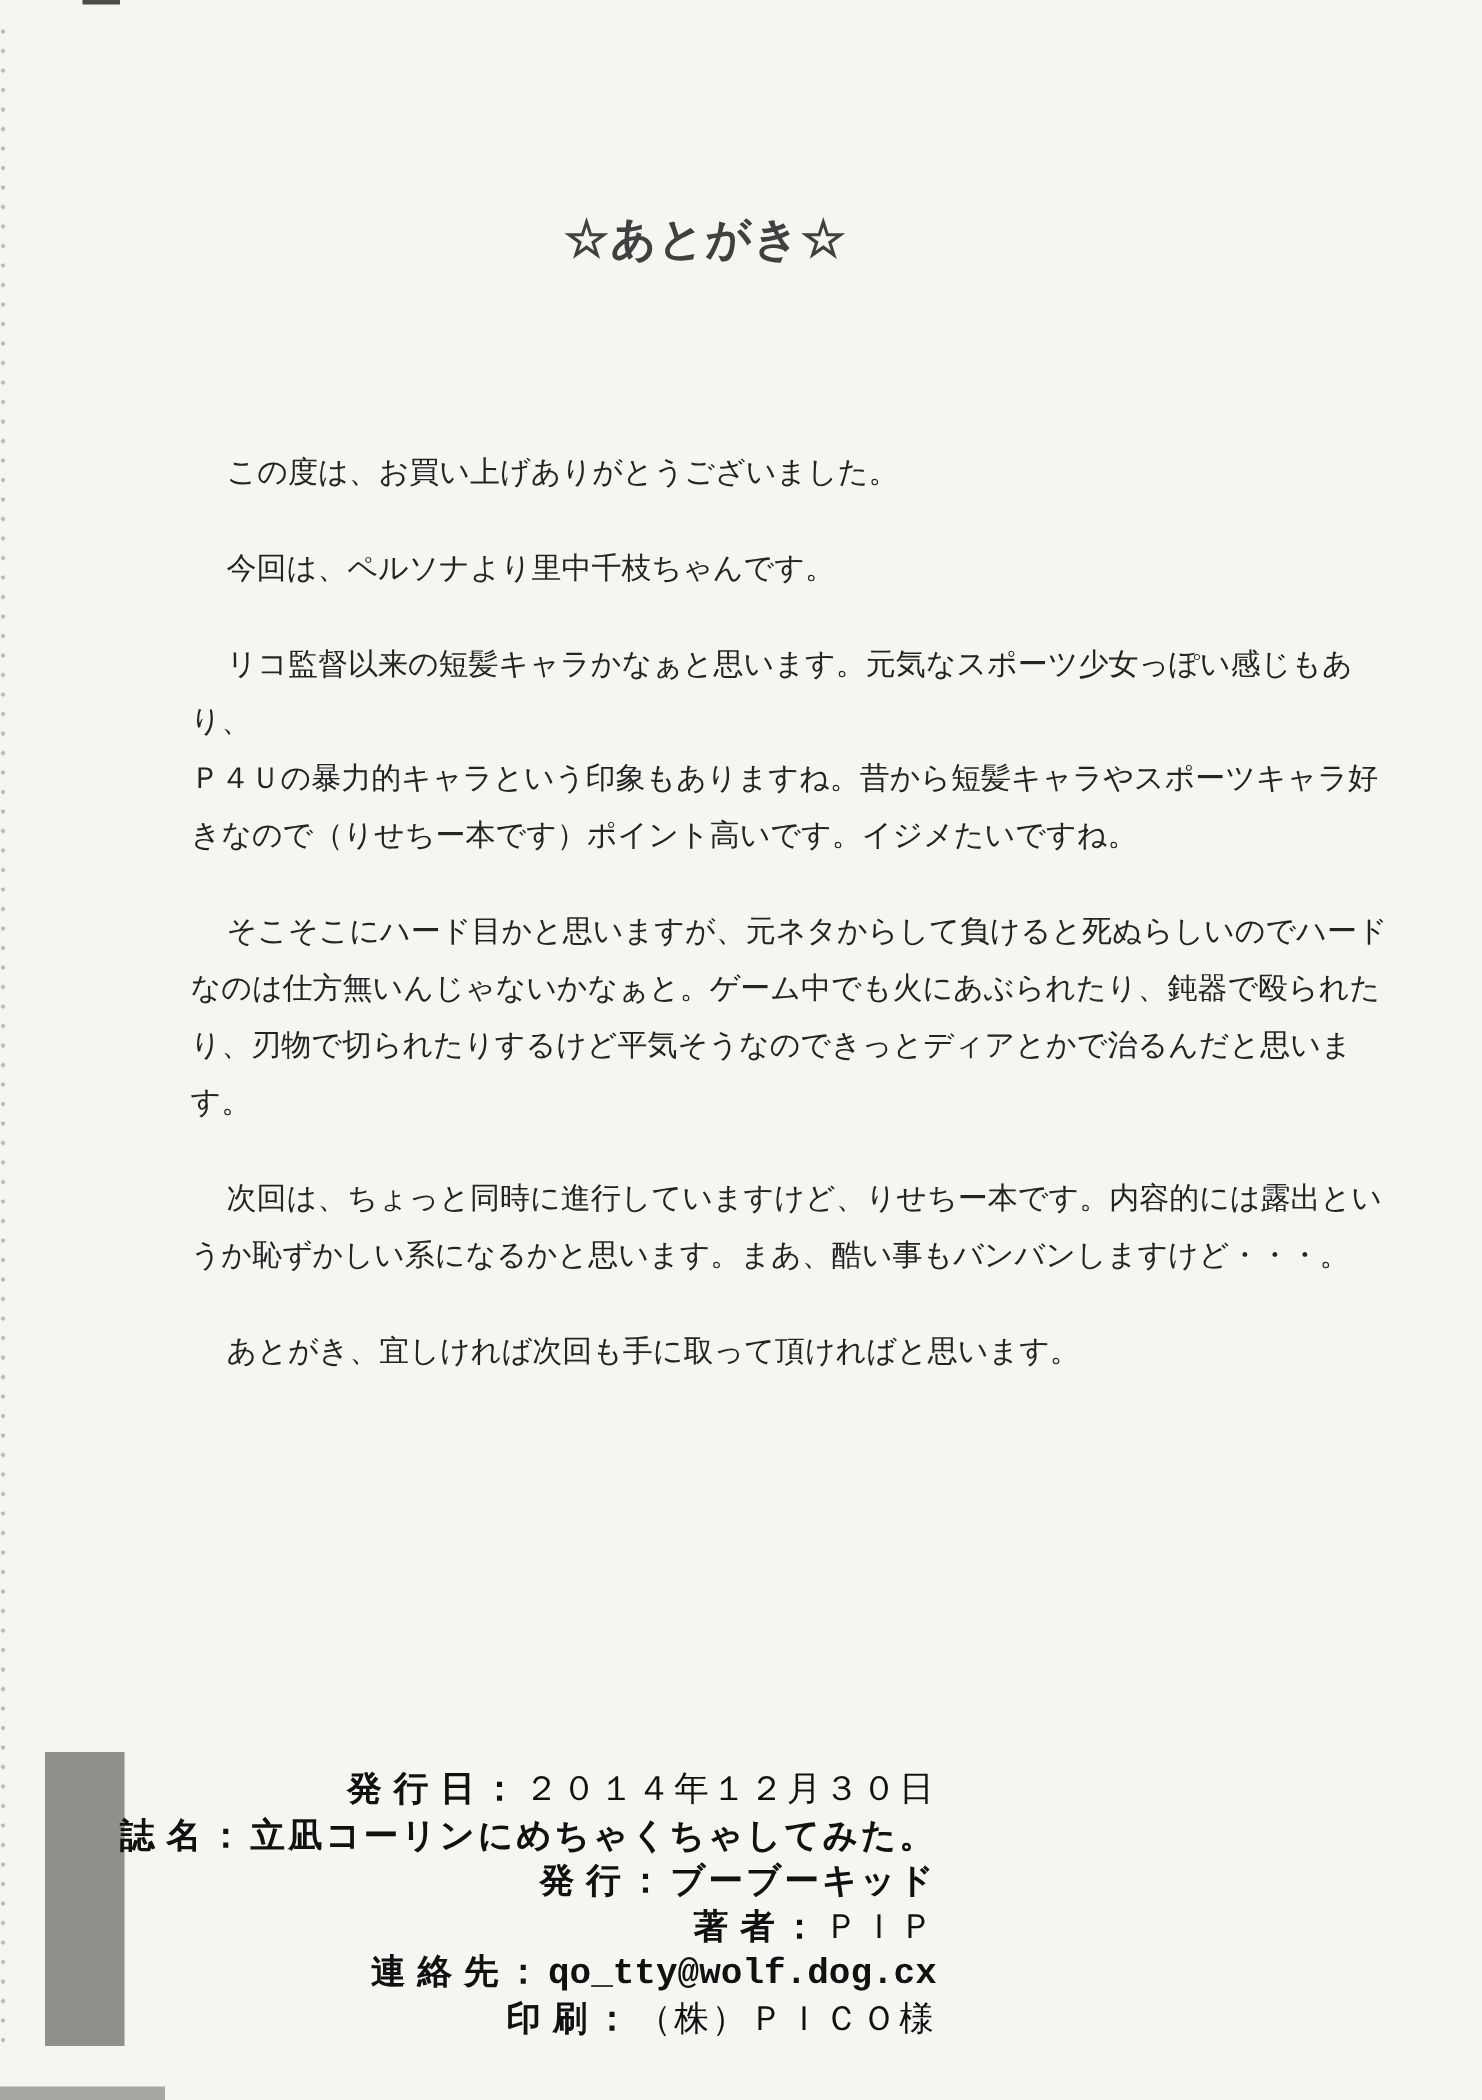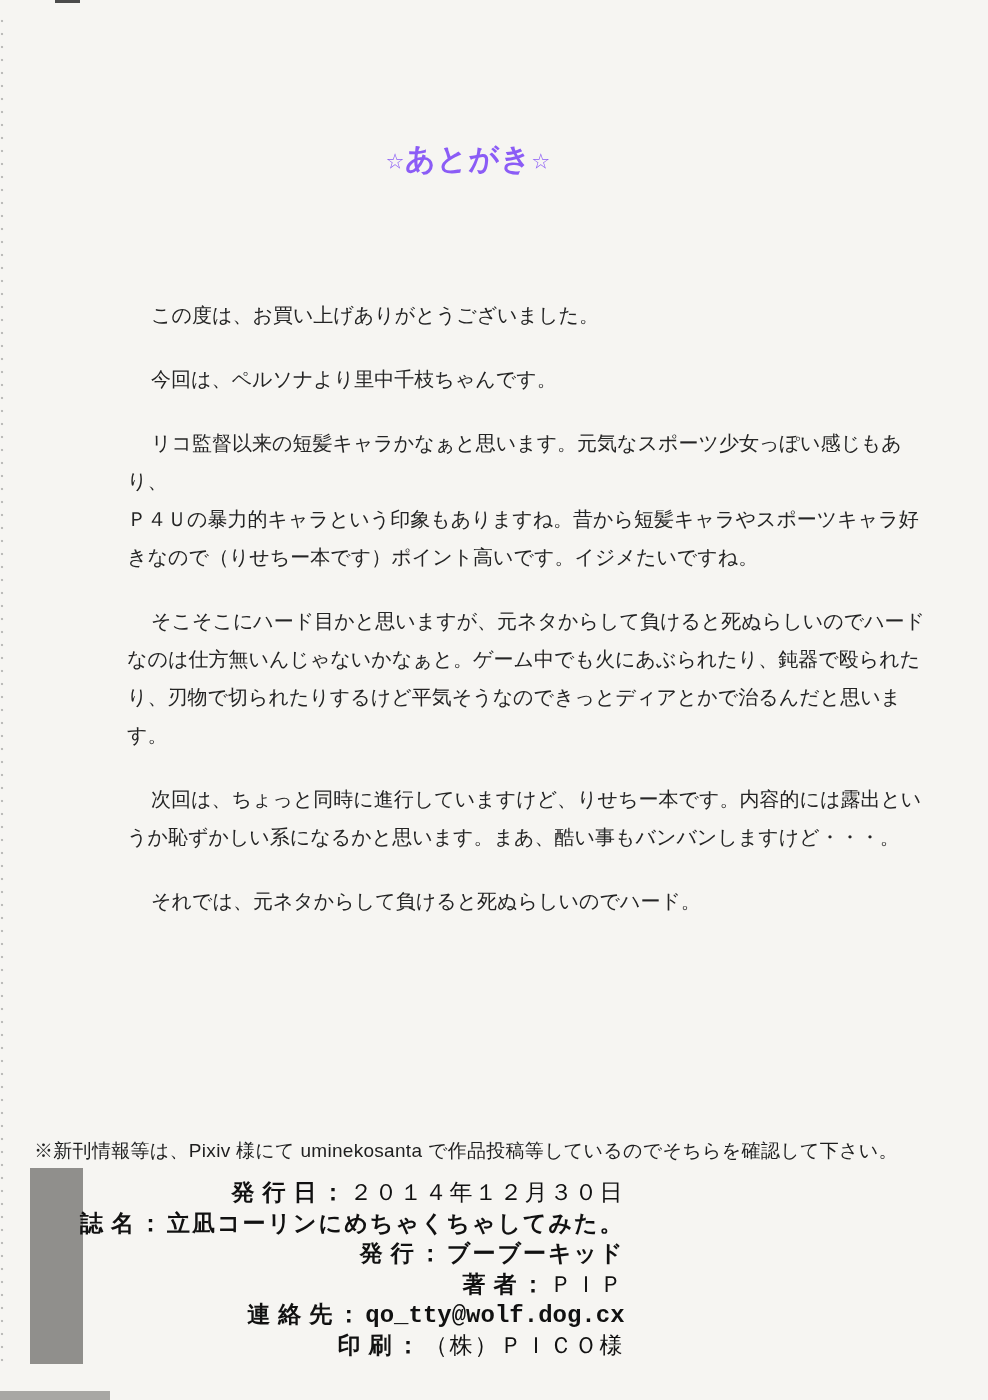--- a/index.html
+++ b/index.html
@@ -15,24 +15,24 @@
   .top-mark   { position:absolute; left:55px; top:0; width:25px; height:3px; background:#4b4b4b; }
   .left-noise {
     position:absolute; left:0; top:18px; width:6px; height:1345px;
     background-image:radial-gradient(circle at 2px 3px, rgba(70,70,70,.5) 0 1.2px, transparent 1.6px);
     background-size:6px 13px; opacity:.65;
   }
   .bottom-strip { position:absolute; left:0; top:1391px; width:110px; height:9px; background:#a8a7a4; }
 
   
   .title {
-    position:absolute; top:139px; left:386px;
+    position:absolute; top:139px; left:376px;
     font-size:30px; font-weight:700; letter-spacing:1px;
-    color:#8b5cf6; margin:0;
-    font-family:Liberation Mono, monospace;
+    color:#404040; margin:0;
+    font-family:Liberation Serif, serif;
   }
 
   
   .body {
     position:absolute; top:296px; left:127px; width:808px;
     font-size:20px; line-height:38px;
     color:#242424;
   }
   .body p {
     margin:0 0 26px 0;
@@ -74,24 +74,23 @@
     <p>この度は、お買い上げありがとうございました。</p>
     <p>今回は、ペルソナより里中千枝ちゃんです。</p>
     <p>リコ監督以来の短髪キャラかなぁと思います。元気なスポーツ少女っぽい感じもあり、
 Ｐ４Ｕの暴力的キャラという印象もありますね。昔から短髪キャラやスポーツキャラ好
 きなので（りせちー本です）ポイント高いです。イジメたいですね。</p>
     <p>そこそこにハード目かと思いますが、元ネタからして負けると死ぬらしいのでハード
 なのは仕方無いんじゃないかなぁと。ゲーム中でも火にあぶられたり、鈍器で殴られた
 り、刃物で切られたりするけど平気そうなのできっとディアとかで治るんだと思います。</p>
     <p>次回は、ちょっと同時に進行していますけど、りせちー本です。内容的には露出とい
 うか恥ずかしい系になるかと思います。まあ、酷い事もバンバンしますけど・・・。</p>
-    <p>それでは、元ネタからして負けると死ぬらしいのでハード。</p>
+    <p>あとがき、宜しければ次回も手に取って頂ければと思います。</p>
   </div>
 
-  <div class="note">※新刊情報等は、Pixiv 様にて uminekosanta で作品投稿等しているのでそちらを確認して下さい。</div>
 
   <div class="colophon">
     <div class="bar"></div>
     <div class="rows">
 
       <div class="row">
         <span class="label">発行日</span>
           <span class="sep">：</span>
           <span class="value">２０１４年１２月３０日</span>
       </div>

